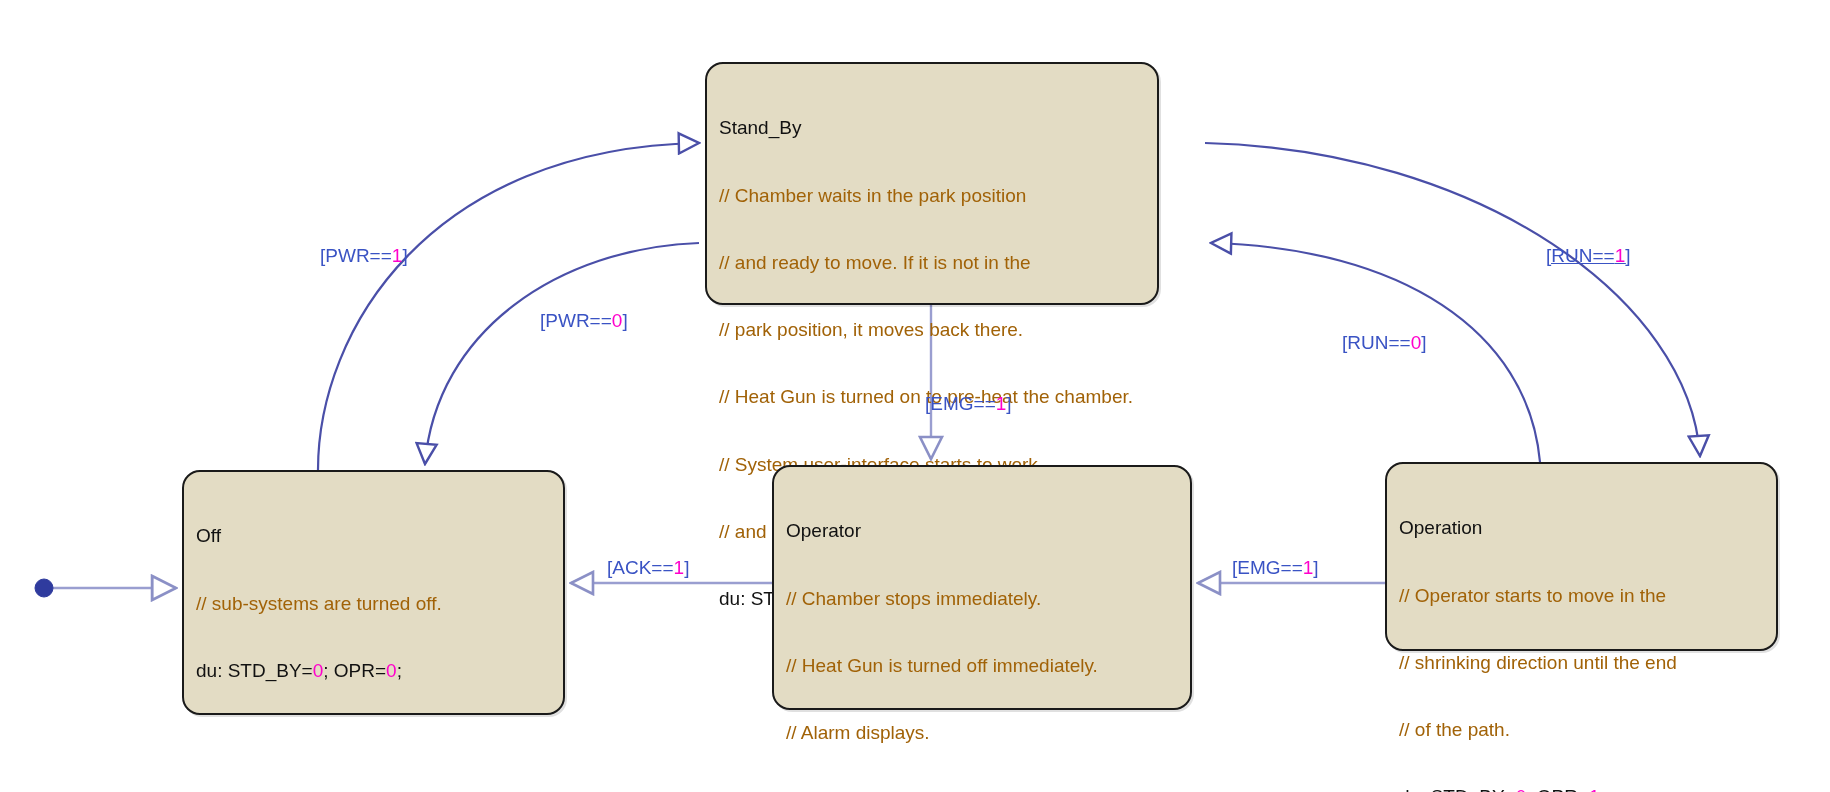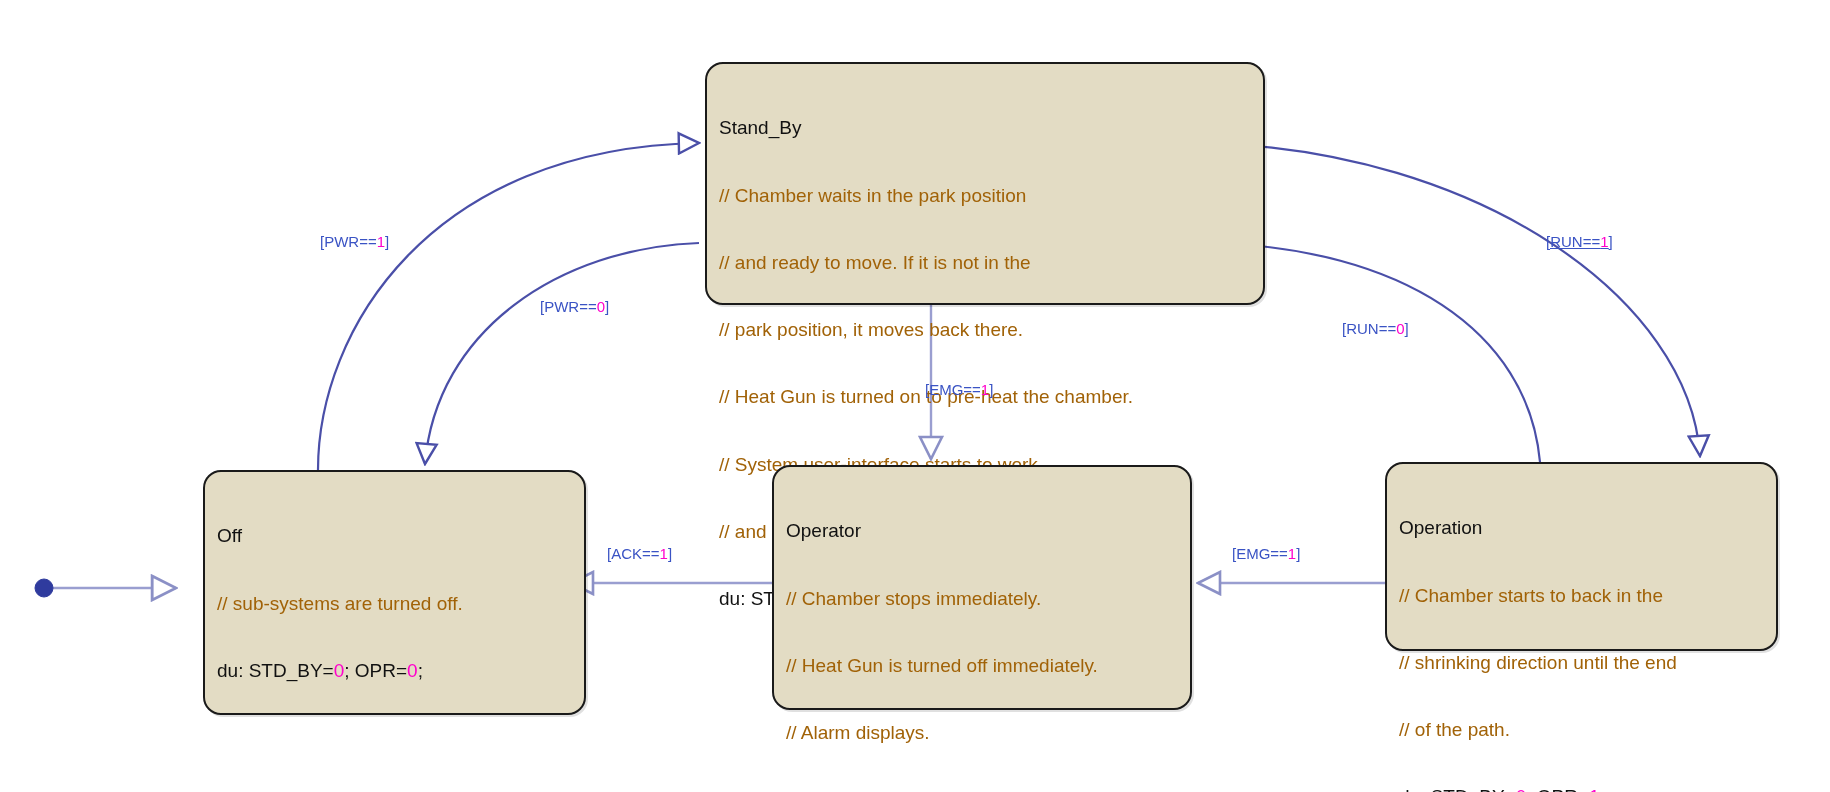--- a/index.html
+++ b/index.html
@@ -52,24 +52,25 @@
   .action-line {
     font-size: 19px;
     color: #111111;
     font-family: "Liberation Sans", sans-serif;
   }
   .num {
     color: #ff00cc;
   }
   .trans-label {
     position: absolute;
-    font-size: 15px;
+    font-size: 19px;
     color: #3a53c4;
     font-family: "Liberation Sans", sans-serif;
     white-space: nowrap;
+    margin-top: 12px;
   }
   .trans-label .num {
     color: #ff00cc;
   }
 </style>
 </head>
 <body>
 
 <div id="canvas">
 
@@ -96,34 +97,34 @@
 
     <path d="M1540,462 C1528,330 1400,248 1211,243" fill="none" stroke="#4a4fa8" stroke-width="2.2" marker-end="url(#arrowDark)"></path>
 
     <line x1="931" y1="305" x2="931" y2="459" stroke="#9a9ed0" stroke-width="2.4" marker-end="url(#arrowLight)"></line>
 
     <line x1="1385" y1="583" x2="1198" y2="583" stroke="#9a9ed0" stroke-width="2.4" marker-end="url(#arrowLight)"></line>
 
     <line x1="772" y1="583" x2="571" y2="583" stroke="#9a9ed0" stroke-width="2.4" marker-end="url(#arrowLight)"></line>
   </svg>
 
-  <div class="state-box" style="left:705px; top:62px; width:560px; height:243px;">
+  <div class="state-box" style="left:705px; top:62px; width:454px; height:243px;">
     <div class="state-inner">
       <div class="state-title">Stand_By</div>
       <div class="comment-line">// Chamber waits in the park position</div>
       <div class="comment-line">// and ready to move. If it is not in the</div>
       <div class="comment-line">// park position, it moves back there.</div>
       <div class="comment-line">// Heat Gun is turned on to pre-heat the chamber.</div>
       <div class="comment-line">// System user-interface starts to work</div>
       <div class="comment-line">// and displays the status of the machine.</div>
       <div class="action-line"><span>du: STD_BY=</span><span class="num">1</span><span>; OPR=</span><span class="num">0</span><span>;</span></div>
     </div>
   </div>
 
-  <div class="state-box" style="left:182px; top:470px; width:383px; height:245px;margin-left:21px;">
+  <div class="state-box" style="left:182px; top:470px; width:383px; height:245px;">
     <div class="state-inner">
       <div class="state-title">Off</div>
       <div class="comment-line">// sub-systems are turned off.</div>
       <div class="action-line"><span>du: STD_BY=</span><span class="num">0</span><span>; OPR=</span><span class="num">0</span><span>;</span></div>
     </div>
   </div>
 
   <div class="state-box" style="left:772px; top:465px; width:420px; height:245px;">
     <div class="state-inner">
       <div class="state-title">Operator</div>
@@ -132,21 +133,21 @@
       <div class="comment-line">// Alarm displays.</div>
       <div class="comment-line">// Operator should inspect the system</div>
       
       
     </div>
   </div>
 
   <div class="state-box" style="left:1385px; top:462px; width:393px; height:189px;">
     <div class="state-inner">
       <div class="state-title">Operation</div>
-      <div class="comment-line">// Chamber starts to back in the</div>
+      <div class="comment-line">// Operator starts to move in the</div>
       <div class="comment-line">// shrinking direction until the end</div>
       <div class="comment-line">// of the path.</div>
       <div class="action-line"><span>du: STD_BY=</span><span class="num">0</span><span>; OPR=</span><span class="num">1</span><span>;</span></div>
     </div>
   </div>
 
   <div class="trans-label" style="left:320px; top:233px;"><span>[PWR==</span><span class="num">1</span><span>]</span></div>
 
   <div class="trans-label" style="left:540px; top:298px;"><span>[PWR==</span><span class="num">0</span><span>]</span></div>
 

